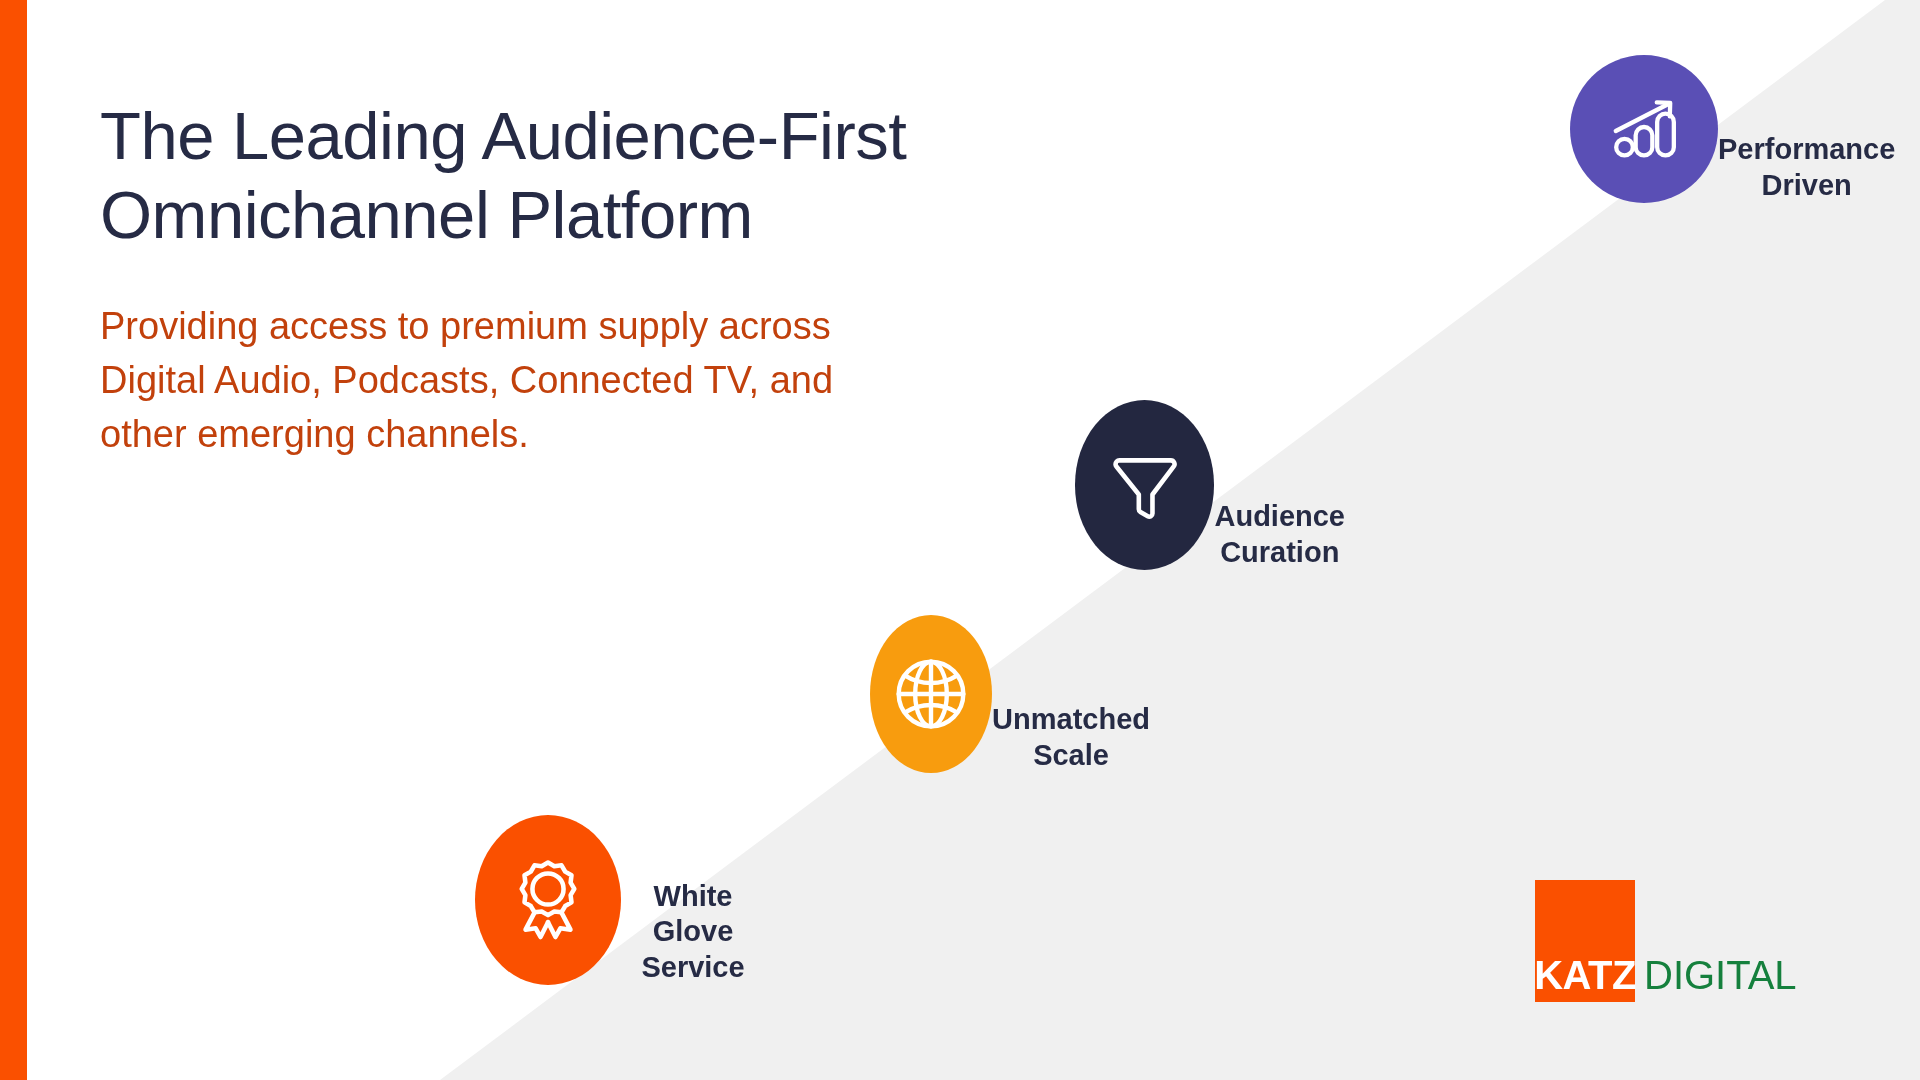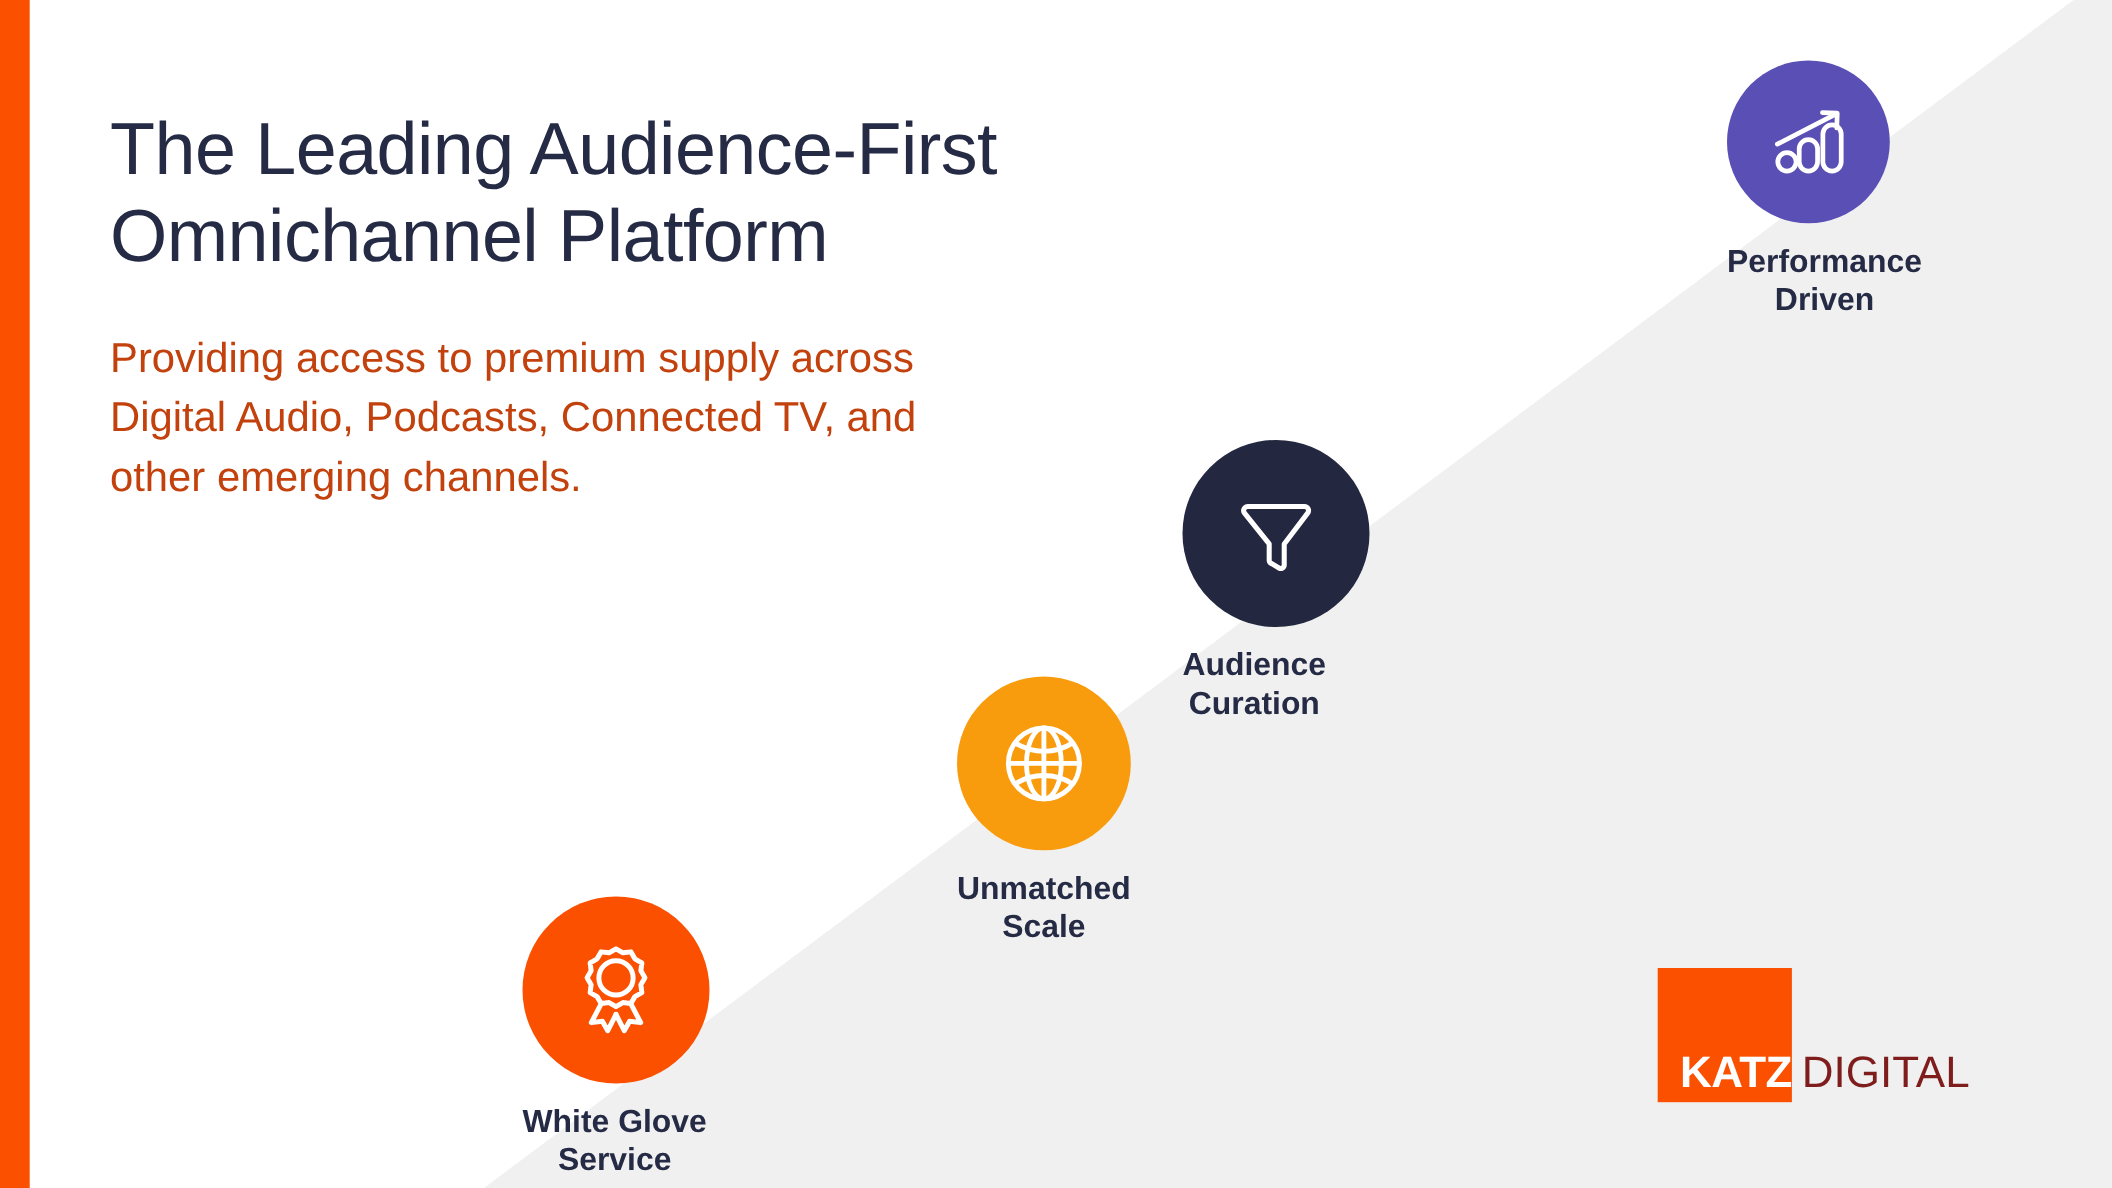--- a/index.html
+++ b/index.html
@@ -57,22 +57,22 @@
     color:#c2410c;
     white-space:pre-line;
     max-width:900px;
   }
 
   
   .feature-node {
     position:absolute;
     z-index:6;
     display:flex;
-    flex-direction:column;
-    align-items:flex-start;
+    flex-direction:row;
+    align-items:flex-end;
   }
   .node-circle {
     border-radius:50%;
     display:flex;
     align-items:center;
     justify-content:center;
   }
   .node-label {
     margin-top:18px;
     text-align:center;
@@ -84,37 +84,38 @@
   }
 
   
   .logo {
     position:absolute;
     z-index:7;
     display:flex;
     align-items:flex-end;
   }
   .logo-mark {
-    width:122px; height:122px;
+    width:100px; height:122px;
     background:#fa5000;
     position:relative;
     display:flex;
     align-items:flex-end;
-    justify-content:flex-end;
+    justify-content:center;
+    margin-left:28px;
   }
   .logo-mark-text {
     color:#ffffff;
     font-size:40px;
     font-weight:700;
     letter-spacing:-0.5px;
     line-height:1;
     padding-bottom:7px;
   }
   .logo-word {
-    color:#7f1d1d;
+    color:#15803d;
     font-size:40px;
     font-weight:400;
     letter-spacing:0px;
     line-height:1;
     padding-bottom:7px;
     padding-left:9px;
   }
 </style>
 </head>
 <body>

